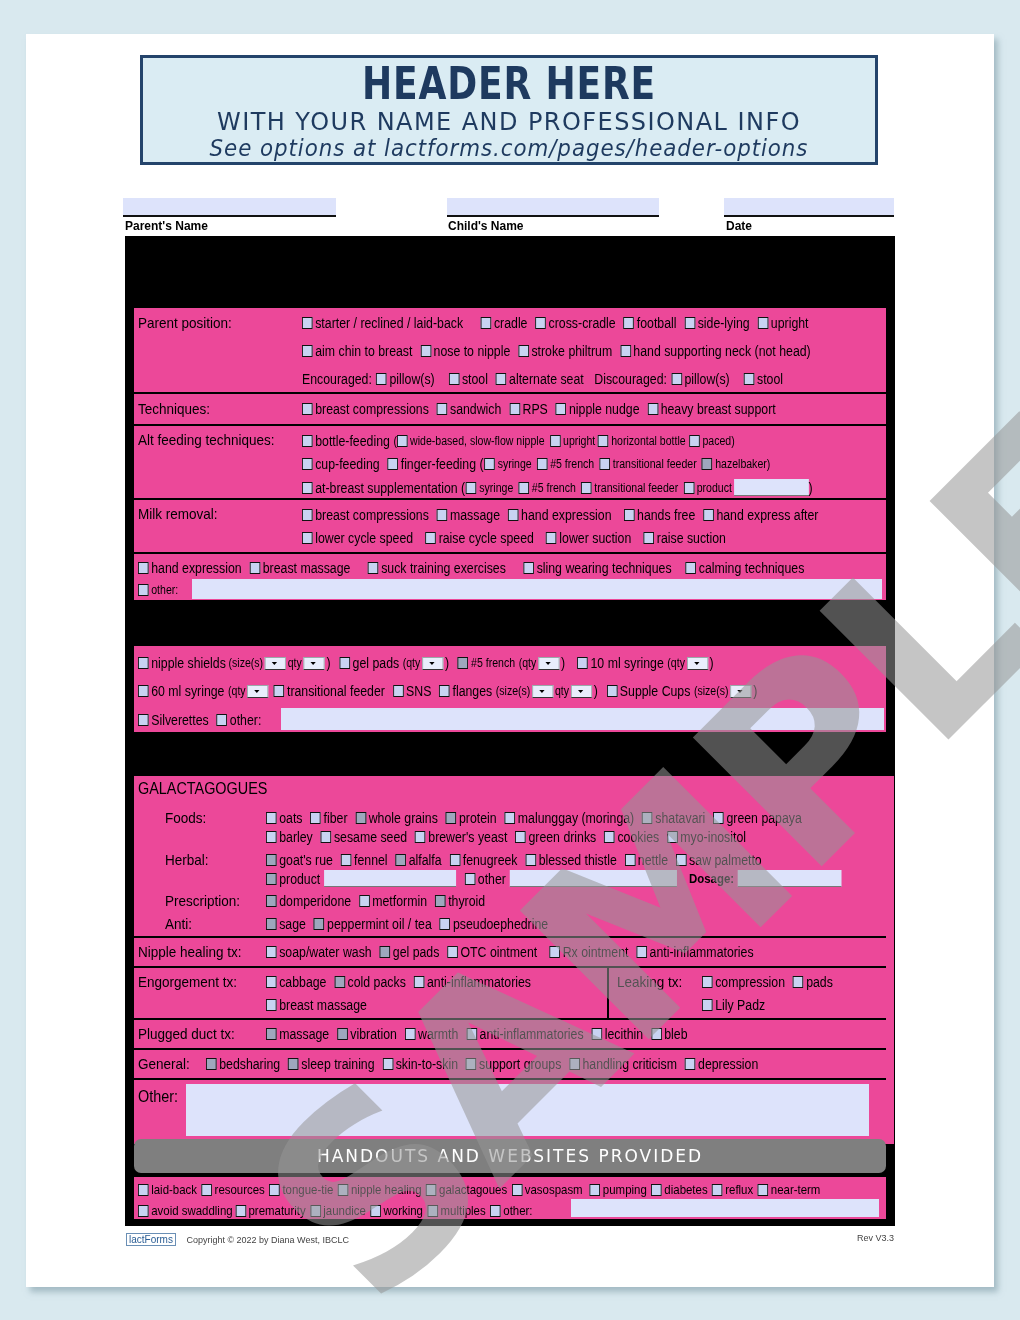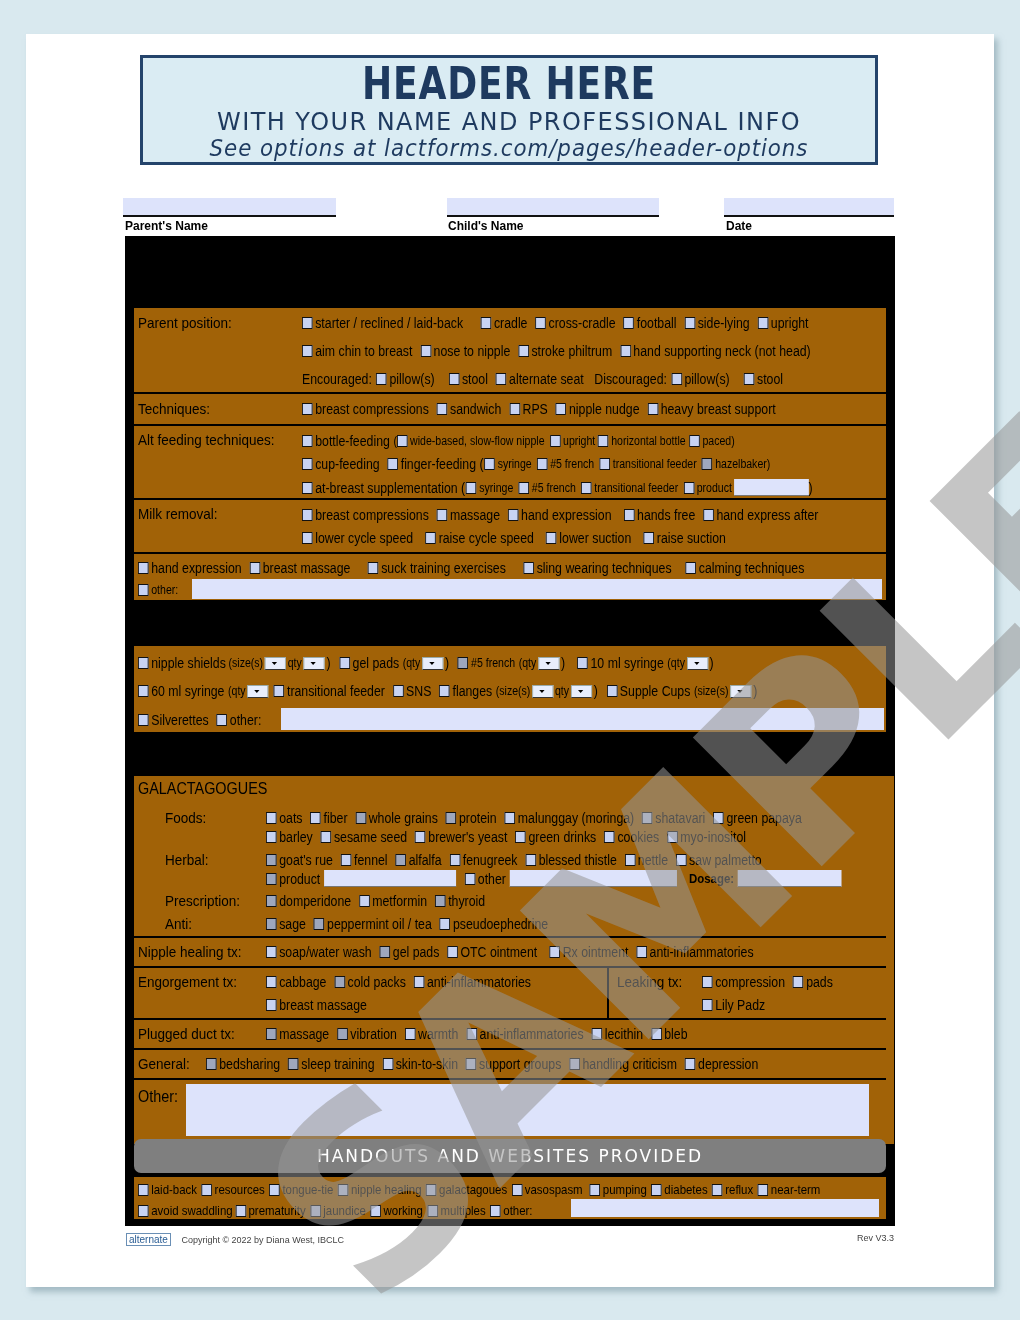--- a/index.html
+++ b/index.html
@@ -7,21 +7,21 @@
   .page{position:absolute;left:26px;top:34px;width:968px;height:1253px;background:#fff;box-shadow:4px 5px 6px rgba(120,150,160,.55);}
   .hdr{position:absolute;left:140px;top:55px;width:738px;height:110px;background:#daecf3;border:3px solid #24446b;box-sizing:border-box;text-align:center;color:#1e3a5f;}
   .hdr .t1{font-family:"DejaVu Sans",sans-serif;font-weight:bold;font-size:44px;line-height:48px;margin-top:2px;transform:scaleX(.82);letter-spacing:1px;}
   .hdr .t2{font-family:"DejaVu Sans",sans-serif;font-size:25px;line-height:27px;letter-spacing:1.5px;transform:scaleX(.96);}
   .hdr .t3{font-family:"DejaVu Sans",sans-serif;font-style:italic;font-size:23px;line-height:27px;letter-spacing:1px;transform:scaleX(.93);}
   .namefld{position:absolute;top:198px;height:17px;background:#dde3fb;border-bottom:2px solid #111;}
   .namelbl{position:absolute;top:219px;font-size:12px;font-weight:bold;}
   .form{position:absolute;left:125px;top:236px;width:770px;height:990px;background:#000;}
   .title{position:absolute;left:0;top:0;width:770px;height:34px;color:#fff;text-align:center;font-family:"DejaVu Sans",sans-serif;font-size:21px;line-height:36px;letter-spacing:3.5px;}
   .sec{position:absolute;left:9px;width:752px;height:34px;background:#7f7f7f;color:#fff;text-align:center;font-family:"DejaVu Sans",sans-serif;font-size:17px;line-height:34px;letter-spacing:2px;}
-  .box{position:absolute;left:9px;width:752px;background:#a16207;}
+  .box{position:absolute;left:9px;width:752px;background:#ec4899;}
   .row{position:absolute;left:0;width:752px;border-bottom:2px solid #000;}
   .lbl{position:absolute;font-size:15px;font-weight:normal;white-space:nowrap;transform-origin:left;transform:scaleX(.9);}
   .line{position:absolute;white-space:nowrap;font-size:14px;transform-origin:left;transform:scaleX(.88);display:flex;align-items:center;}
   .cb{display:inline-block;width:10px;height:10px;border:1.5px solid #111;background:#c8d3f2;margin:0 3px 0 0;vertical-align:middle;}
   .cb.g{background:#9ea7bd;}
   .it{margin-right:9px;display:inline-flex;align-items:center;}
   .sm{font-size:12px;}
   .fill{display:inline-block;background:#dde3fb;height:16px;vertical-align:middle;border-bottom:1px solid #777;}
   .dd{display:inline-block;width:22px;height:11px;background:#e9eefc;border:1px solid #9aa;border-bottom:1px solid #333;position:relative;vertical-align:middle;margin:0 2px;}
   .dd:after{content:"";position:absolute;left:7px;top:4px;border-left:3px solid transparent;border-right:3px solid transparent;border-top:3px solid #000;}
@@ -719,18 +719,18 @@
       <span class="it">
           <span class="cb"></span>
           <span>other:</span>
         </span>
     </div>
     <div class="bigfill" style="left:437px;top:22px;width:308px;height:18px;"></div>
   </div>
 </div>
 
 <div class="foot" style="left:126px;">
-  <span style="display:inline-block;border:1px solid #6a8fb5;color:#2a5d94;font-size:10px;padding:0 2px;margin-right:8px;">alternate</span>
+  <span style="display:inline-block;border:1px solid #6a8fb5;color:#2a5d94;font-size:10px;padding:0 2px;margin-right:8px;">lactForms</span>
   <span>Copyright © 2022 by Diana West, IBCLC</span>
 </div>
 <div class="foot" style="left:857px;">Rev V3.3</div>
 
 <div class="wm">SAMPLE</div>
 
 </body></html>

